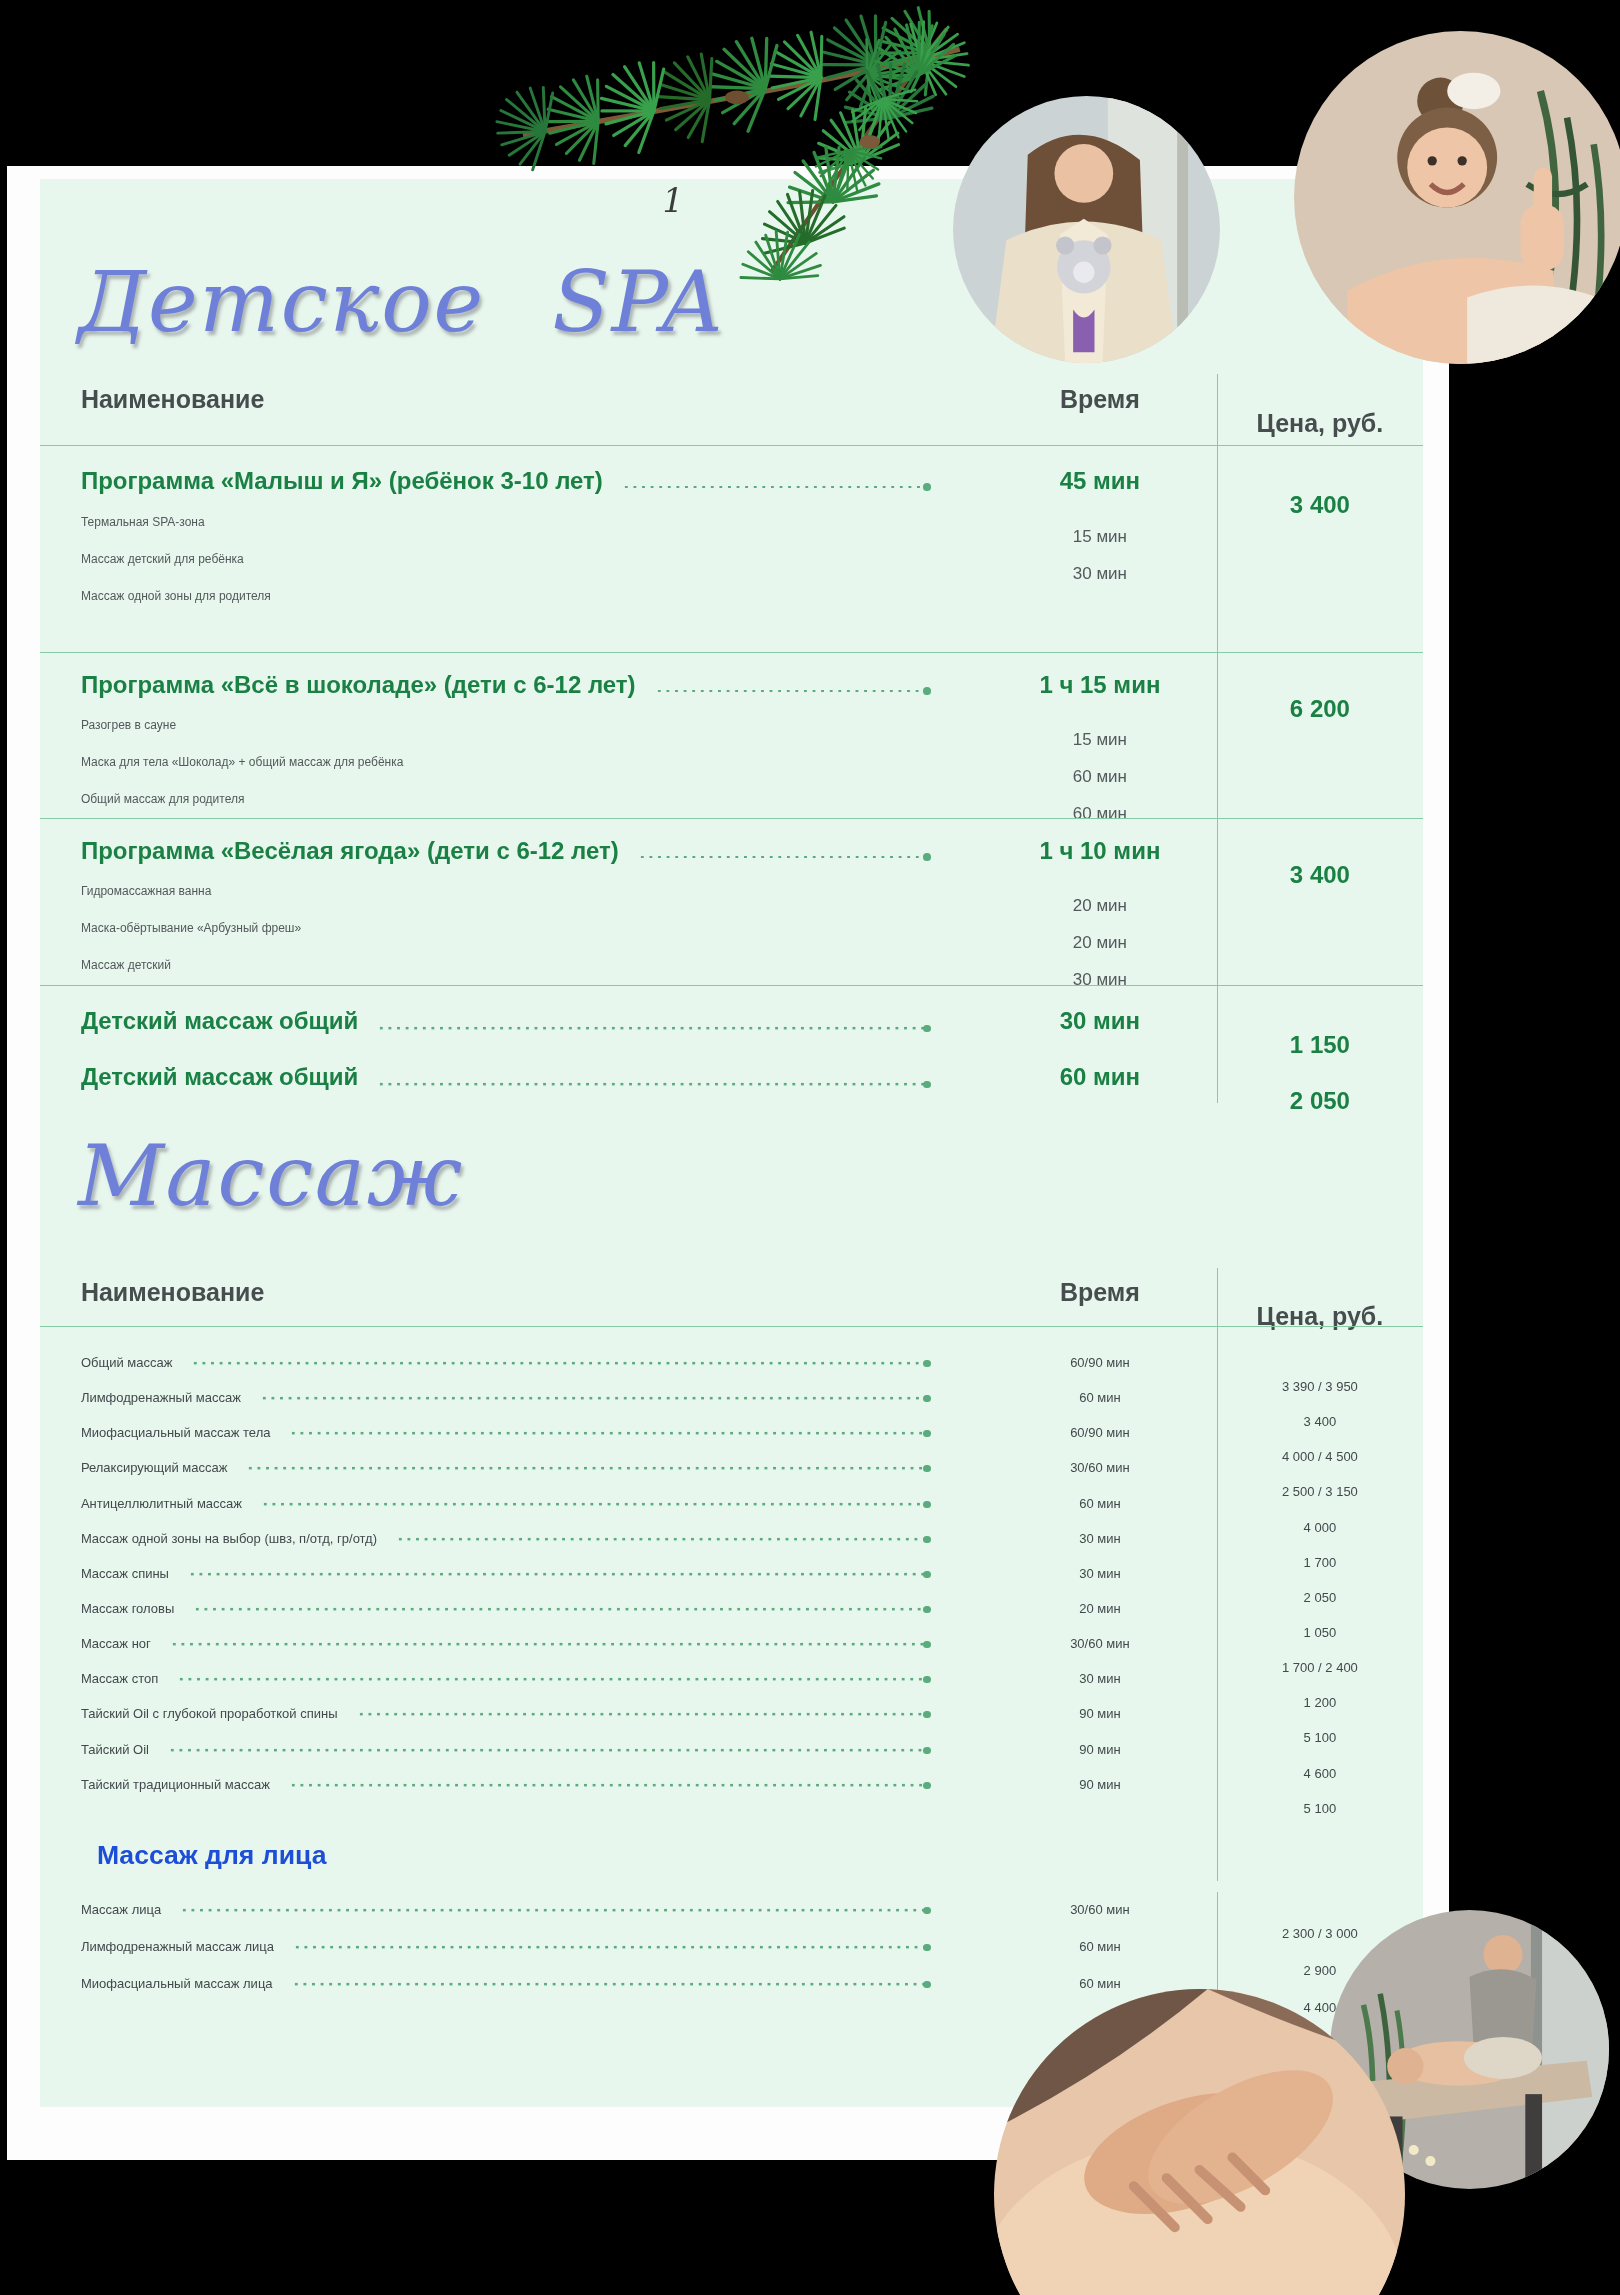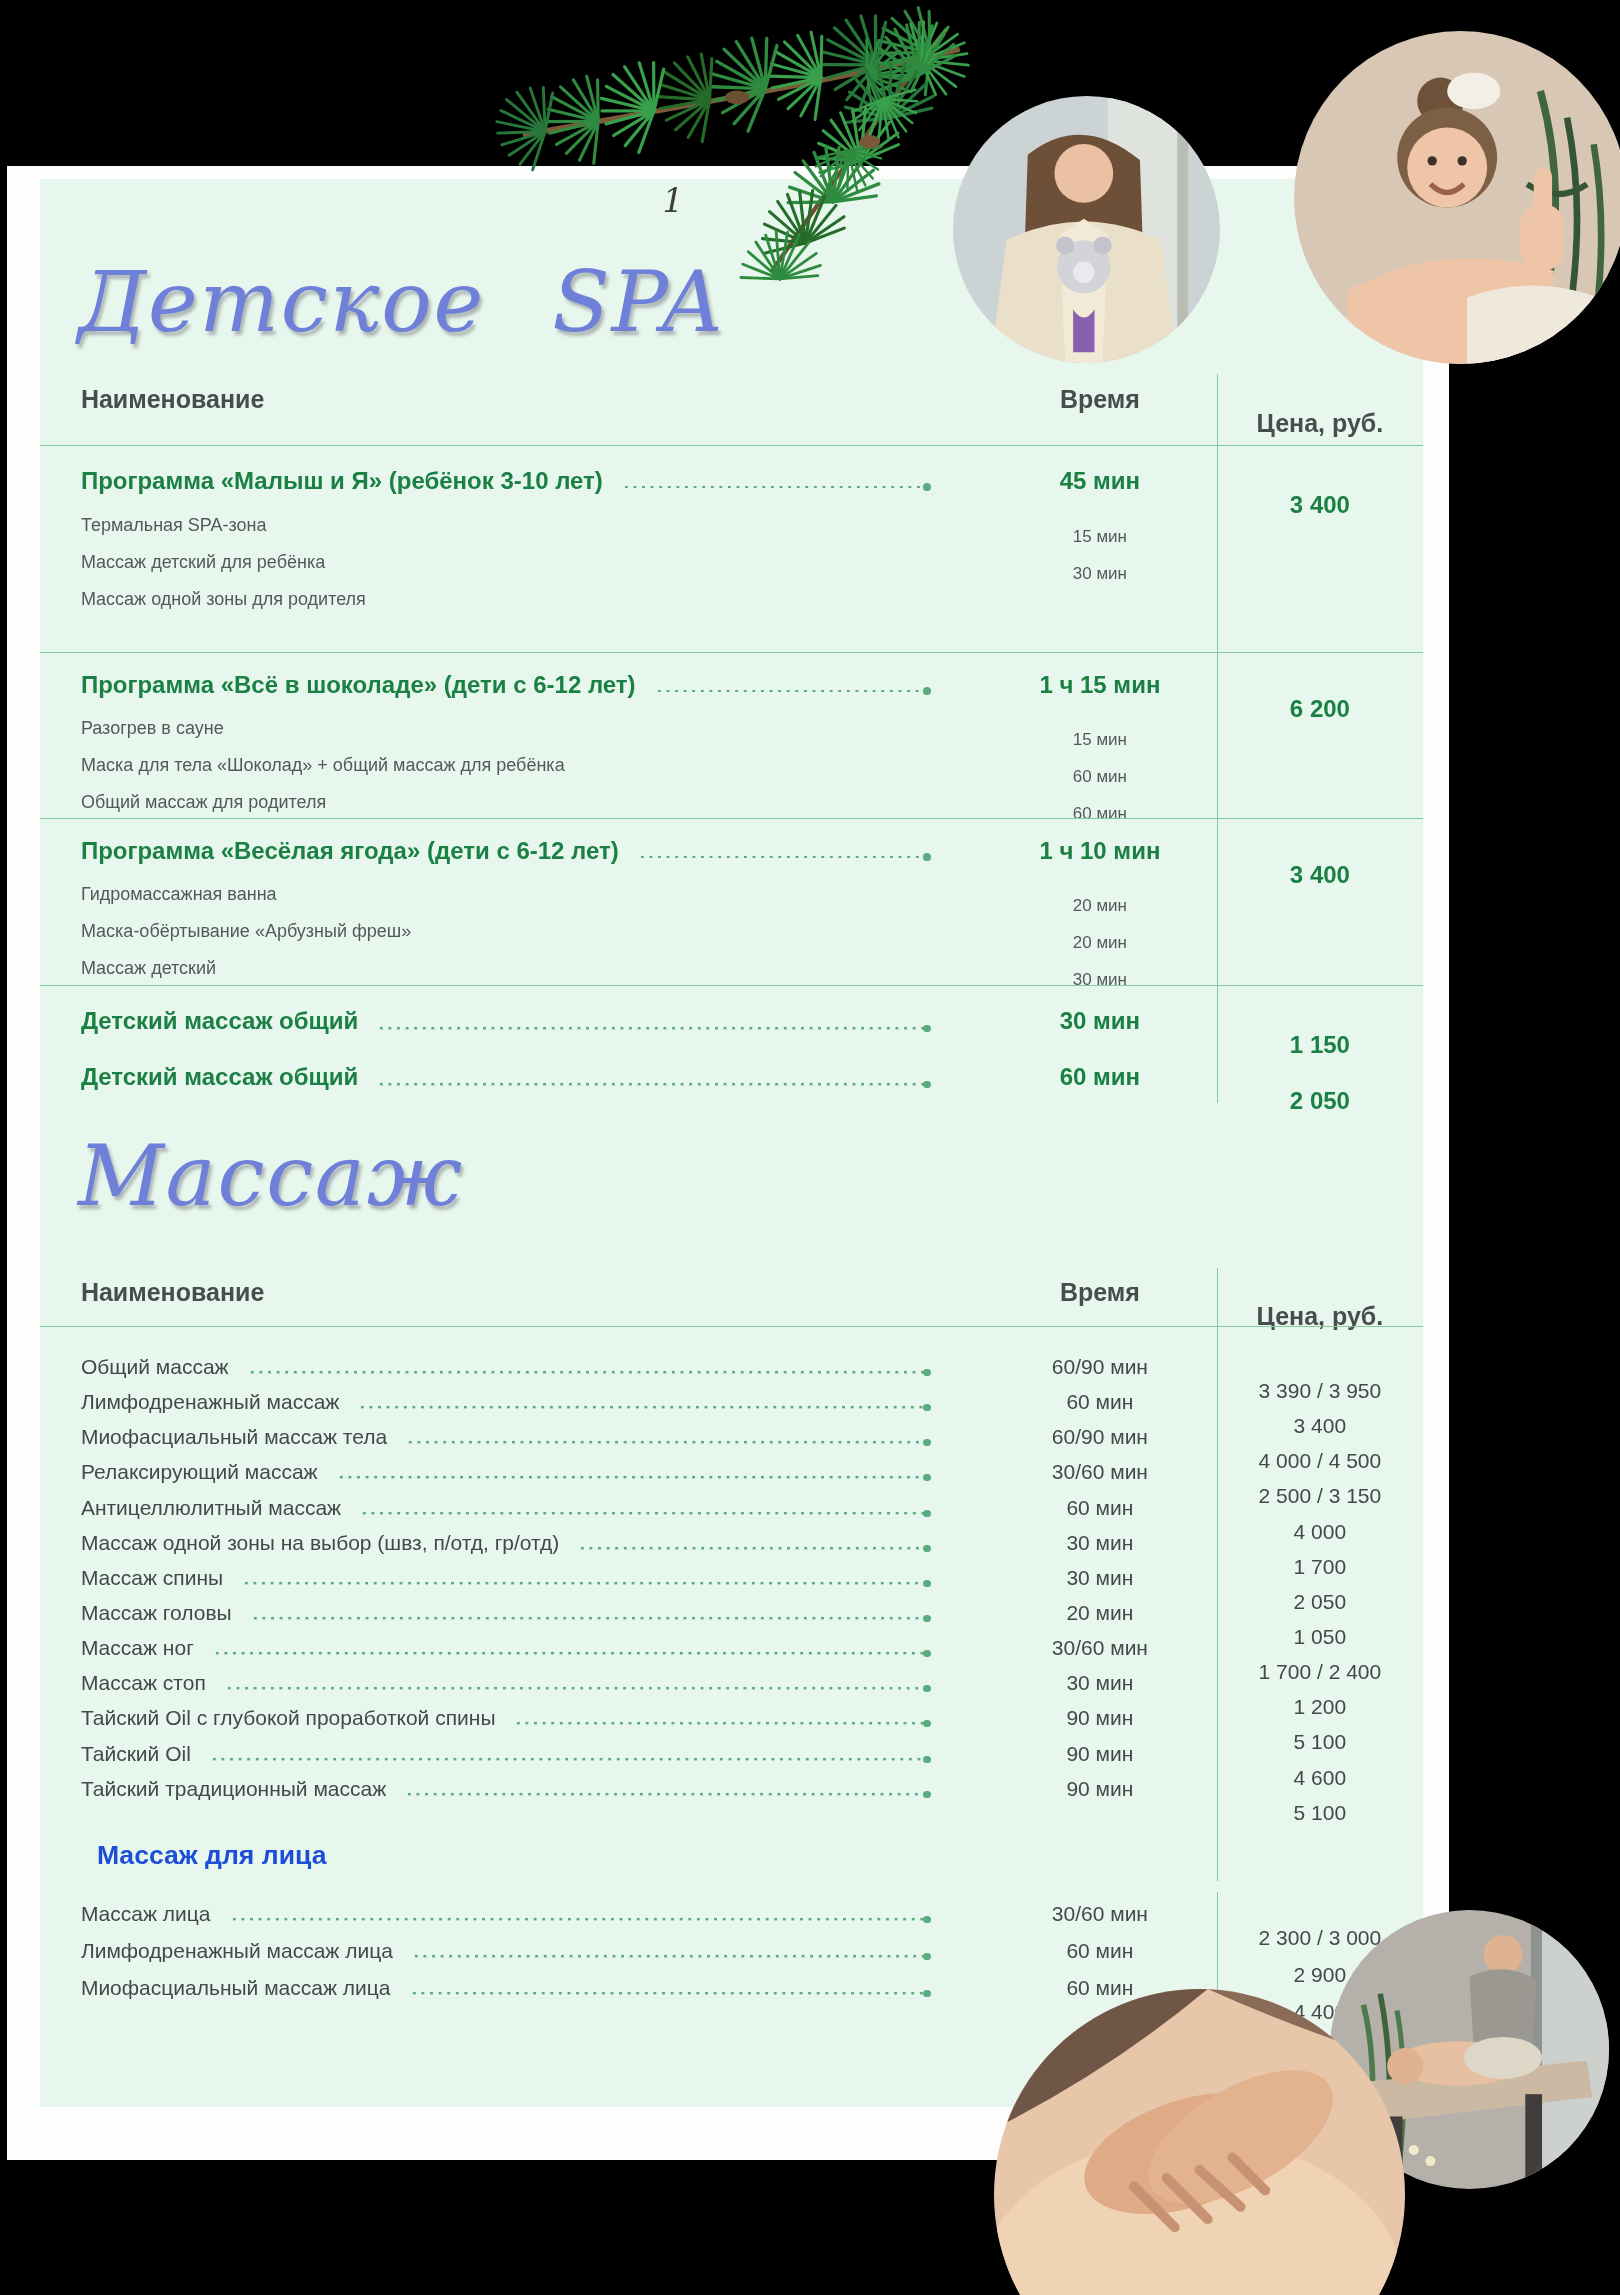--- a/index.html
+++ b/index.html
@@ -39,23 +39,23 @@
   .ctime{position:absolute;left:943px;width:234px;text-align:center;}
   .cprice{position:absolute;left:1177px;width:206px;text-align:center;margin-top:24px;}
 
   .hdr .cname,.hdr .ctime,.hdr .cprice{
     font-size:25px;font-weight:bold;color:#474c4f;
   }
   .titlerow .cname,.titlerow .ctime,.titlerow .cprice,
   .boldrow .cname,.boldrow .ctime,.boldrow .cprice{
     font-size:24px;font-weight:bold;color:#1a8044;
   }
-  .subrow .cname{font-size:18px;color:#53585c;}
+  .subrow .cname{font-size:12px;color:#53585c;}
   .subrow .ctime{font-size:17px;color:#53585c;margin-top:12px;}
-  .plain .cname,.plain .ctime,.plain .cprice{font-size:21px;color:#42484c;}
+  .plain .cname,.plain .ctime,.plain .cprice{font-size:13px;color:#42484c;}
 
   .section-heading{
     position:absolute;left:57px;font-size:26.6px;font-weight:bold;color:#1d4ed8;
   }
 
   .leader{
     flex:1;height:4.3px;margin:0 12px 0 19px;align-self:flex-end;
     margin-bottom:4.3px;position:relative;
     background-image:radial-gradient(circle,#5aab7d 1.3px,rgba(0,0,0,0) 1.6px);
     background-size:8.6px 4.3px;background-repeat:repeat-x;background-position:left center;

